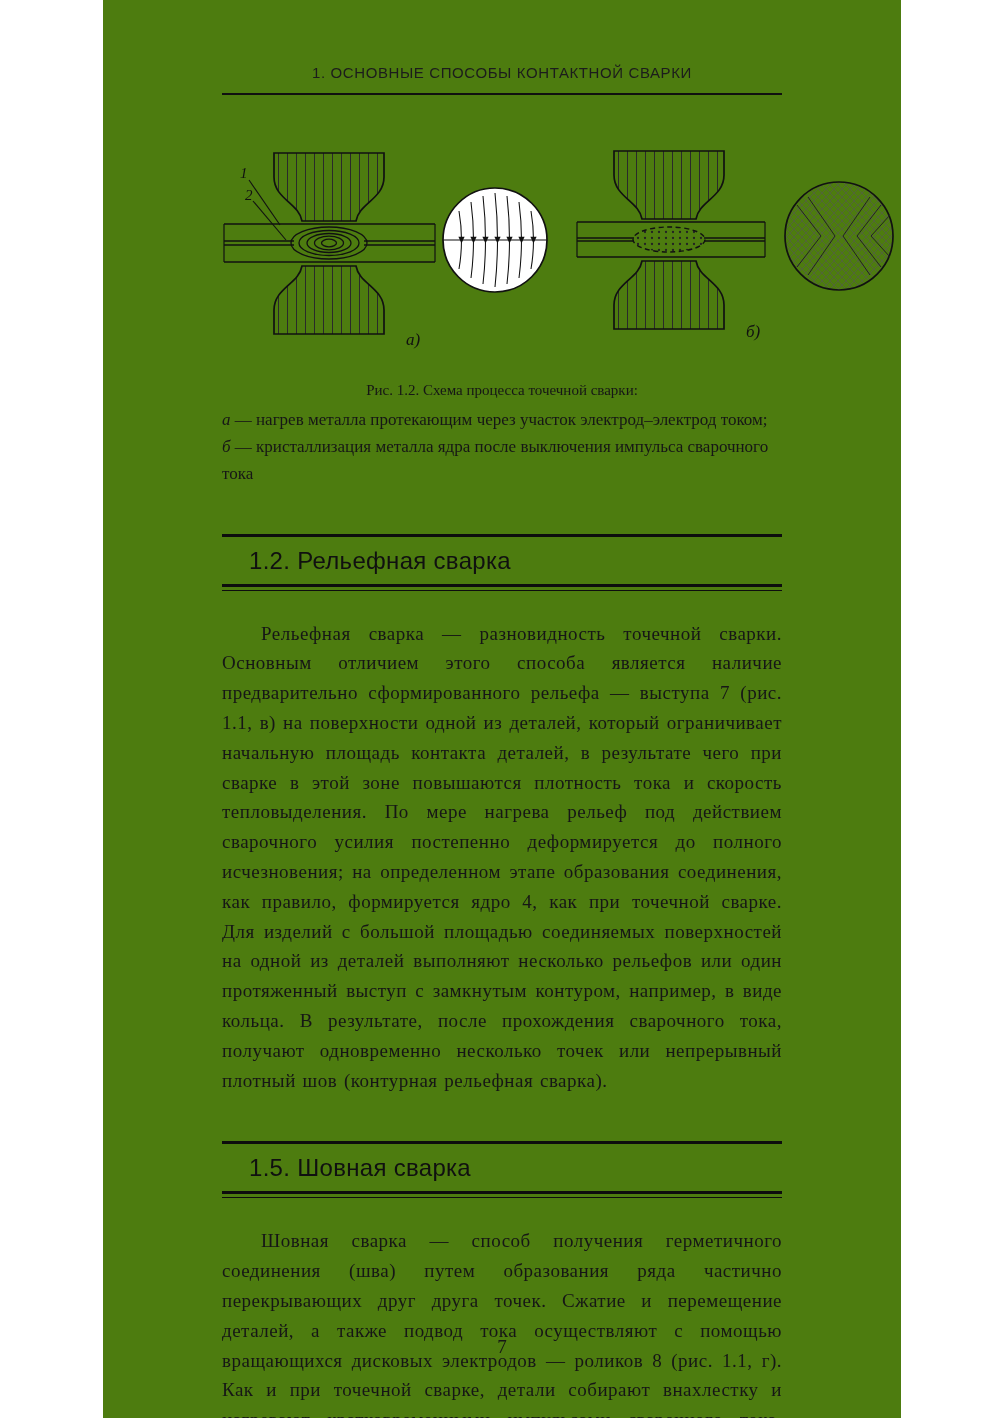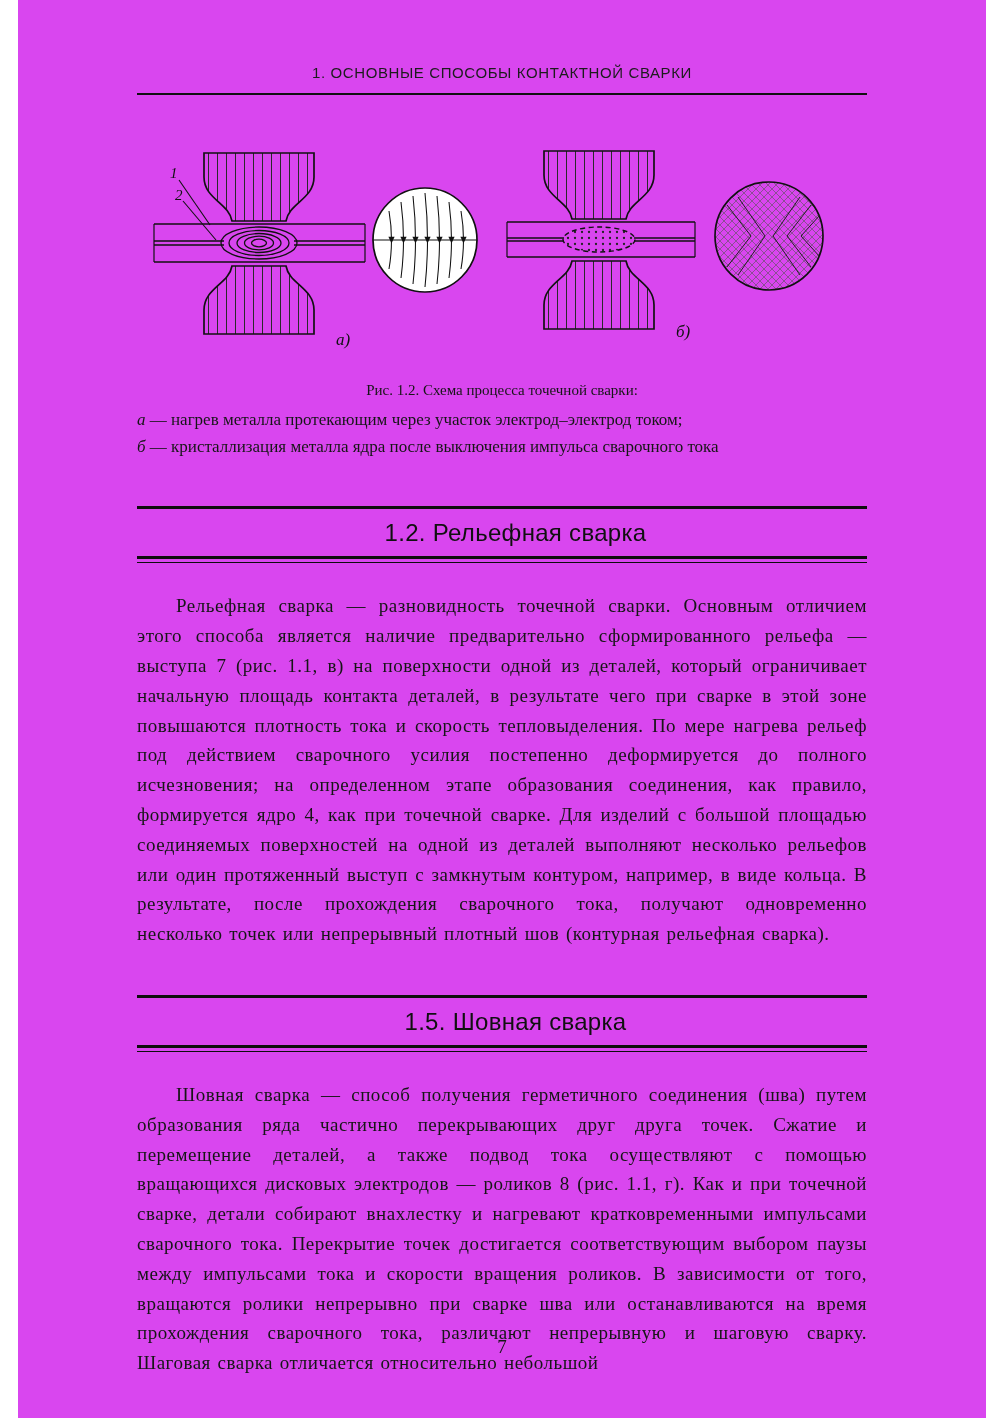--- a/index.html
+++ b/index.html
@@ -1,21 +1,21 @@
 <!DOCTYPE html>
 <html lang="ru"><head>
 <meta charset="utf-8">
 <style>
   html, body { margin: 0; padding: 0; background: #ffffff; }
   .page {
     position: relative;
-    width: 968px;
+    width: 798px;
     height: 1418px;
     margin: 0 auto;
-    background: #d946ef;
+    background: #4d7c0f;
     color: #161616;
     overflow: hidden;
     font-family: "Liberation Serif", "DejaVu Serif", serif;
   }
   .content { padding: 0 119px; }
 
   .running-header {
     padding-top: 64px;
     text-align: center;
     font-family: "Liberation Sans", "DejaVu Sans", sans-serif;
@@ -44,21 +44,20 @@
 
   .section-block { margin-top: 46px; }
   .heading-rule-top { border-top: 3.5px solid #0d0d0d; }
   .section-heading {
     margin: 10px 0 9px 27px;
     font-family: "Liberation Sans", "DejaVu Sans", sans-serif;
     font-size: 24px;
     font-weight: 500;
     letter-spacing: 0.3px;
     color: #101010;
-    text-align: center;
   }
   .heading-rule-bottom { border-top: 3px solid #0d0d0d; }
   .heading-rule-bottom-thin { border-top: 1.5px solid #0d0d0d; margin-top: 3px; }
 
   .body-paragraph {
     margin: 28px 0 0;
     font-size: 19px;
     line-height: 29.8px;
     letter-spacing: 0.5px;
     word-spacing: 1.5px;

